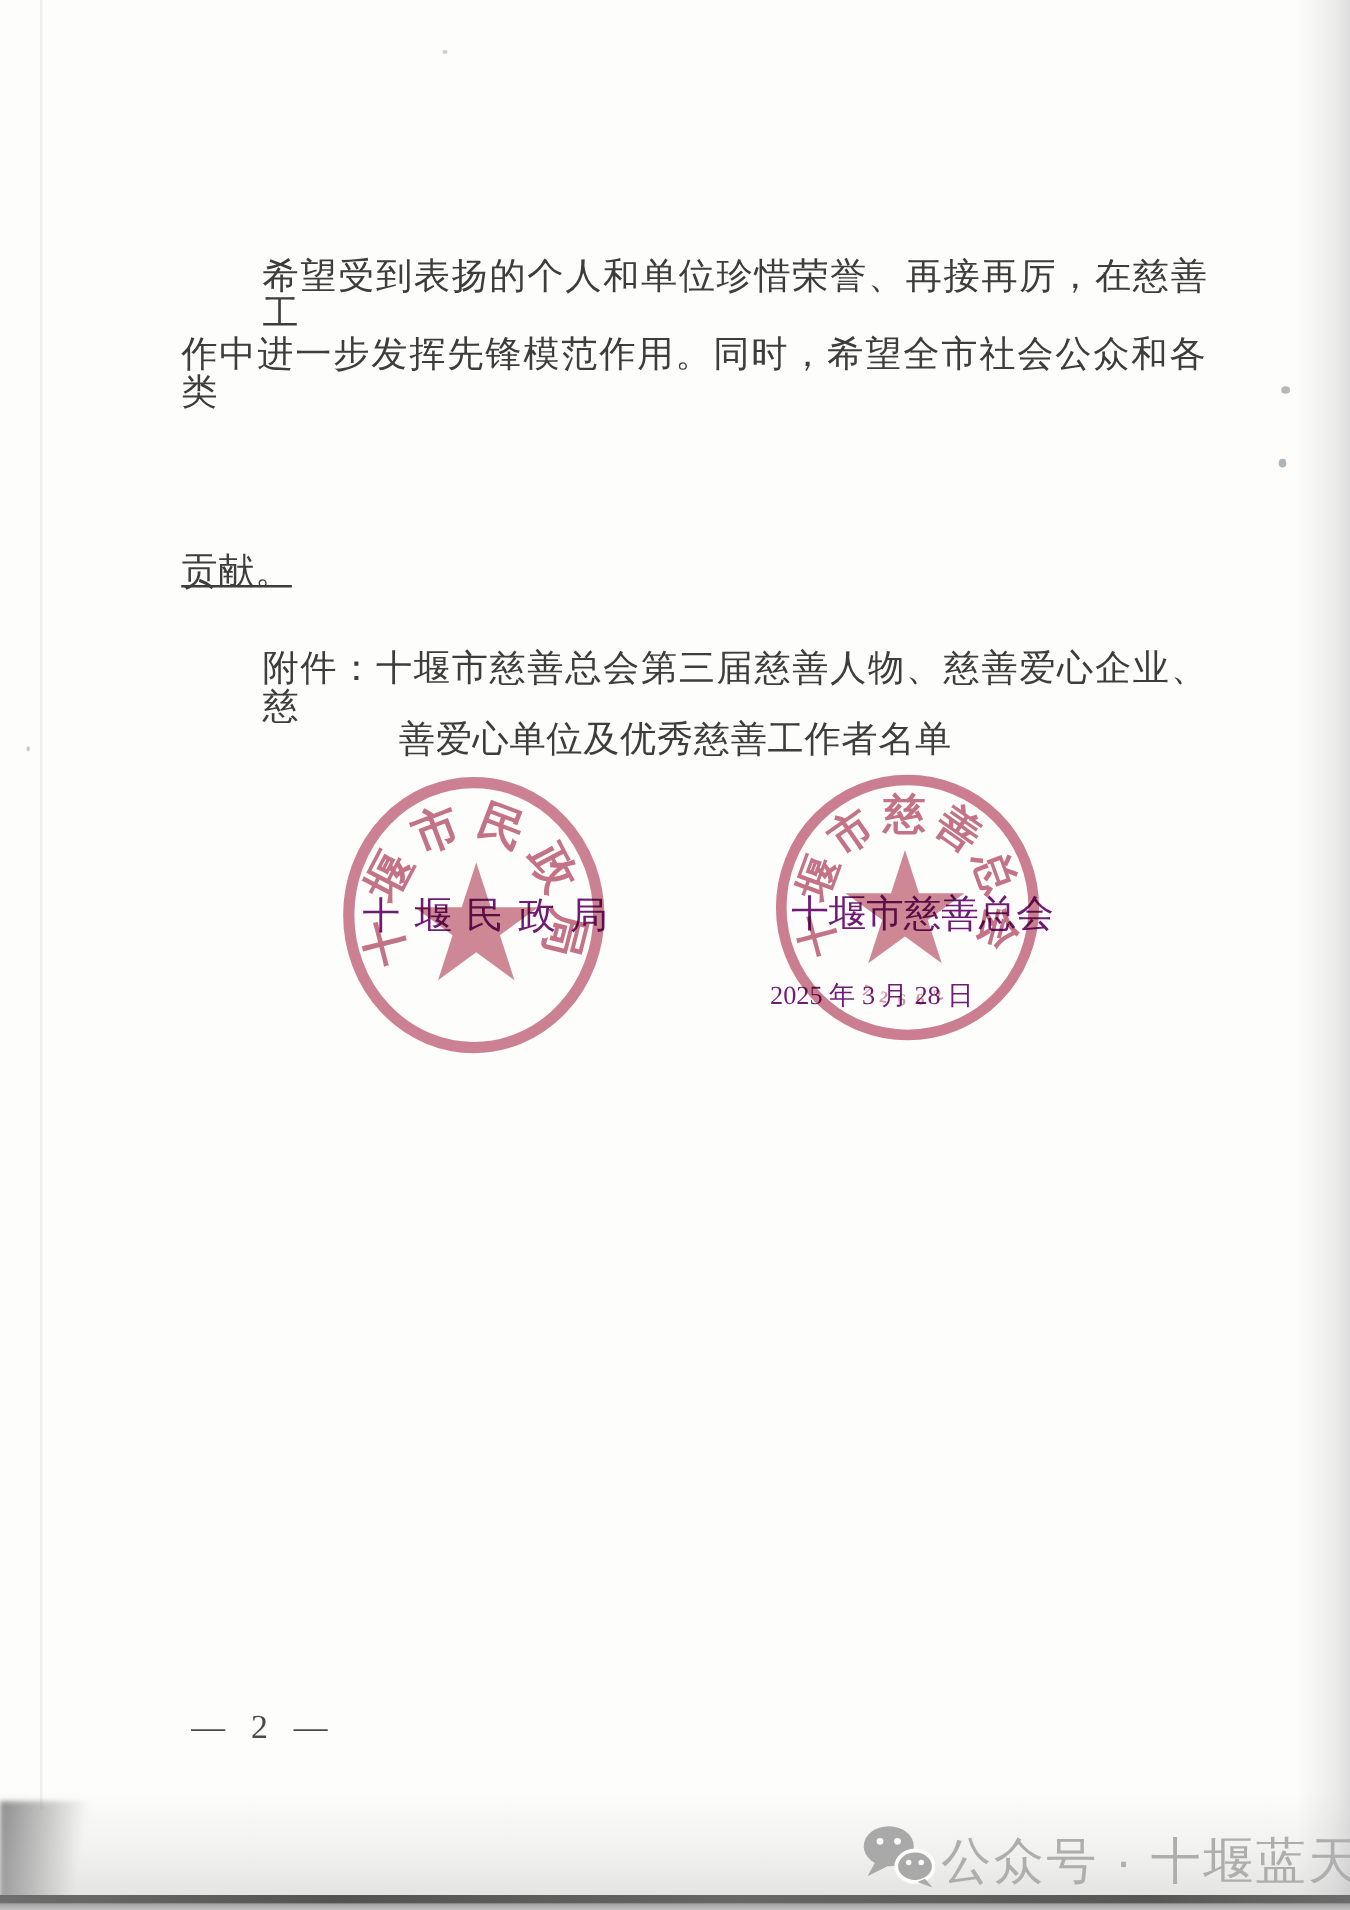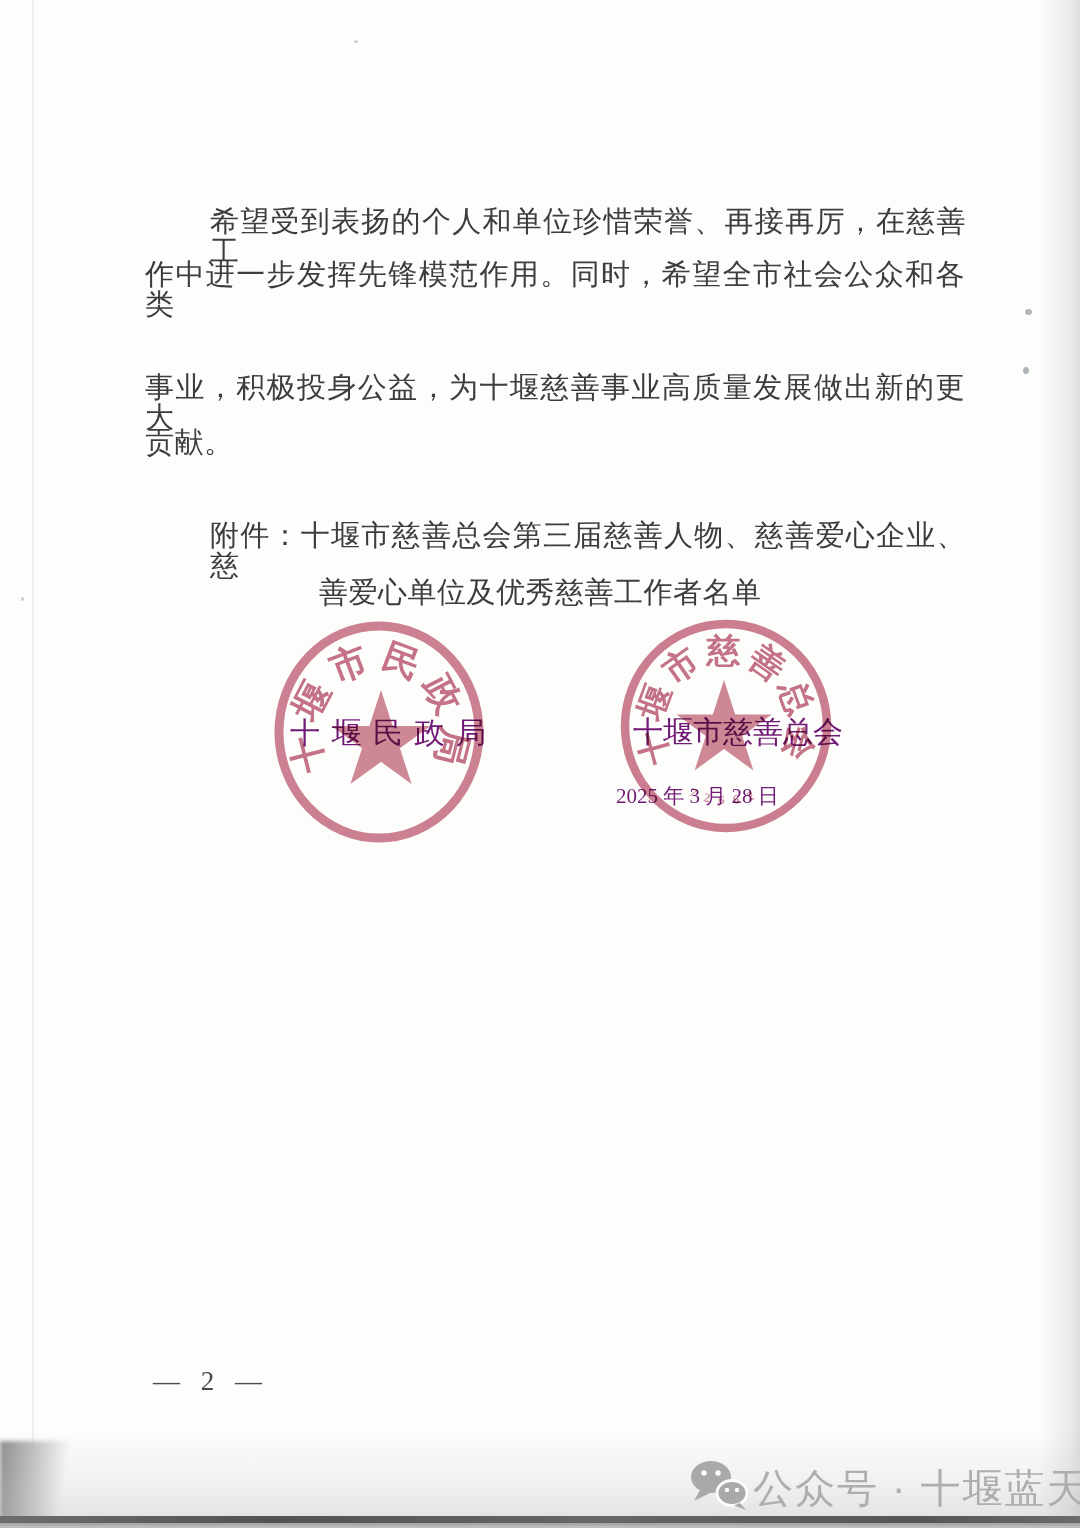--- a/index.html
+++ b/index.html
@@ -74,23 +74,22 @@
 <div class="page">
 
   <div class="right-edge"></div>
   <div class="left-fold-line"></div>
   <div class="speck s1"></div>
   <div class="speck s2"></div>
   <div class="speck s3"></div>
   <div class="speck s4"></div>
 
   <div class="tline jline" style="left:210px;top:206px;width:756px;">希望受到表扬的个人和单位珍惜荣誉、再接再厉，在慈善工</div>
-  <div class="tline jline" style="left:145px;top:259px;width:820px;">作中进一步发挥先锋模范作用。同时，希望全市社会公众和各类</div>
-  <div class="tline jline" style="left:145px;top:372px;width:820px;">事业，积极投身公益，为十堰慈善事业高质量发展做出新的更大</div>
-  <div class="tline" style="left:145px;top:427px;">贡献。</div>
+  <div class="tline jline" style="left:145px;top:269px;width:820px;">作中进一步发挥先锋模范作用。同时，希望全市社会公众和各类</div>
+  <div class="tline" style="left:145px;top:442px;text-decoration:underline;">贡献。</div>
 
   <div class="tline jline" style="left:210px;top:520px;width:756px;">附件：十堰市慈善总会第三届慈善人物、慈善爱心企业、慈</div>
   <div class="tline" style="left:293px;top:577px;margin-left:26px;">善爱心单位及优秀慈善工作者名单</div>
 
   <div class="sig" style="left:290px;top:717px;letter-spacing:2px;">十 堰 民 政 局</div>
   <div class="sig" style="left:633px;top:716px;">十堰市慈善总会</div>
   <div class="sig" style="left:616px;top:780px;font-size:21px;">2025 年 3 月 28 日</div>
 
   <svg class="seal" style="left:264px;top:617px;" width="230" height="230" viewBox="-115 -115 230 230">
     <defs>

